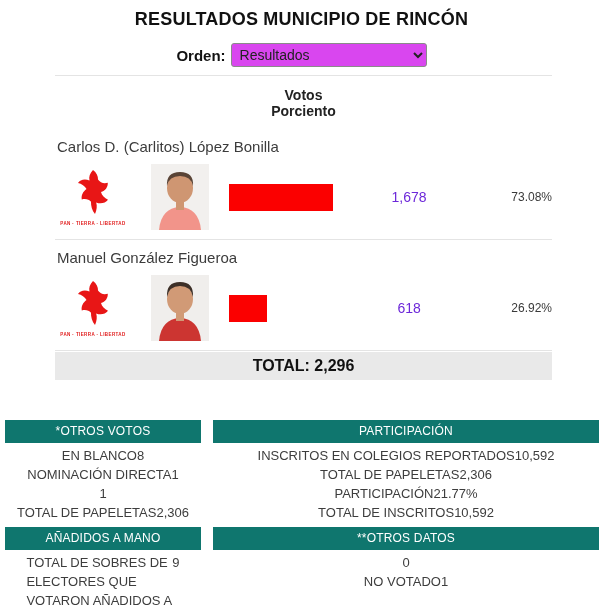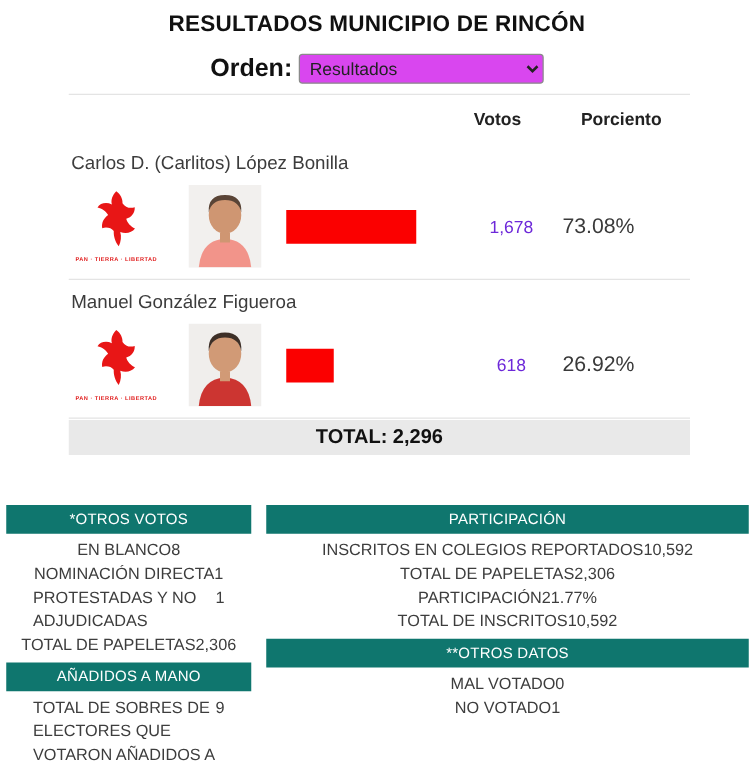--- a/index.html
+++ b/index.html
@@ -10,32 +10,33 @@
     color: #333; overflow: hidden;
   }
   .page-title {
     text-align: center; font-size: 18px; font-weight: bold;
     color: #111; margin-top: 9px; letter-spacing: 0.2px;
   }
   .order-row {
     display: flex; justify-content: center; align-items: center;
     margin-top: 13px; gap: 5px;
   }
-  .order-label { font-size: 20px; font-weight: bold; color: #111; }
+  .order-label { font-size: 15px; font-weight: bold; color: #111; }
   .order-select {
     width: 196px; height: 24px; font-size: 14px; color: #222;
     font-family: "Liberation Sans", sans-serif;
     border: 1px solid #8a8a8a; border-radius: 3px; background: #d946ef;
     padding: 0 4px;
   }
   .results-table { margin: 8px 0 0 55px; width: 497px; }
   .rt-divider { border-top: 1px solid #e4e4e4; }
   .rt-header {
     display: flex; justify-content: flex-end; align-items: center;
     padding: 11px 0 10px 0;
+    flex-direction: column;
   }
   .rt-col-votes  { width: 88px;  text-align: center; font-weight: bold; font-size: 14px; color: #222; }
   .rt-col-pct    { width: 110px; text-align: center; font-weight: bold; font-size: 14px; color: #222; }
   .cand-row { padding: 7px 0 6px 0; border-bottom: 1px solid #e4e4e4; }
   .cand-row:first-of-type { border-top: 1px solid #e4e4e4; }
   .cand-name { font-size: 15px; color: #3c3c3c; padding: 2px 0 6px 2px; }
   .cand-media { display: flex; align-items: center; height: 72px; }
   .party-logo {
     width: 64px; margin-left: 6px; display: flex; flex-direction: column;
     align-items: center; justify-content: center;
@@ -44,21 +45,21 @@
     font-size: 4.5px; color: #e01818; letter-spacing: 0.4px;
     white-space: nowrap; margin-top: 2px; font-weight: bold;
   }
   .cand-photo {
     width: 58px; height: 66px; margin-left: 26px; background: #efefef;
     overflow: hidden; flex-shrink: 0;
   }
   .bar-wrap { width: 150px; margin-left: 20px; }
   .vote-bar { height: 27px; background: #fb0000; }
   .cand-votes { width: 88px; text-align: center; font-size: 14px; color: #6d28d9; margin-left: auto; }
-  .cand-pct   { width: 110px; text-align: left; font-size: 17px; color: #3a3a3a; }
+  .cand-pct   { width: 110px; text-align: right; font-size: 12px; color: #3a3a3a; }
   .total-bar {
     margin-top: 1px; height: 28px; background: #e9e9e9;
     display: flex; align-items: center; justify-content: center;
     font-size: 16px; font-weight: bold; color: #111;
   }
   .stats {
     display: grid; grid-template-columns: 196px 386px;
     column-gap: 12px; padding: 0 0 0 5px; margin-top: 40px;
   }
   .stat-box { margin-bottom: 3px; }
@@ -161,21 +162,20 @@
       <div class="stat-rows">
         <div class="stat-row">
           <span class="stat-label">EN BLANCO</span>
           <span class="stat-value">8</span>
         </div>
         <div class="stat-row">
           <span class="stat-label">NOMINACIÓN DIRECTA</span>
           <span class="stat-value">1</span>
         </div>
         <div class="stat-row">
-          <span class="stat-label">PROTESTADAS Y NO ADJUDICADAS</span>
           <span class="stat-value">1</span>
         </div>
         <div class="stat-row">
           <span class="stat-label">TOTAL DE PAPELETAS</span>
           <span class="stat-value">2,306</span>
         </div>
       </div>
     </div>
 
     <div class="stat-box">
@@ -209,21 +209,20 @@
           <span class="stat-label">TOTAL DE INSCRITOS</span>
           <span class="stat-value">10,592</span>
         </div>
       </div>
     </div>
 
     <div class="stat-box">
       <div class="stat-head">**OTROS DATOS</div>
       <div class="stat-rows">
         <div class="stat-row">
-          <span class="stat-label">MAL VOTADO</span>
           <span class="stat-value">0</span>
         </div>
         <div class="stat-row">
           <span class="stat-label">NO VOTADO</span>
           <span class="stat-value">1</span>
         </div>
       </div>
     </div>
   </div>
 </div>

